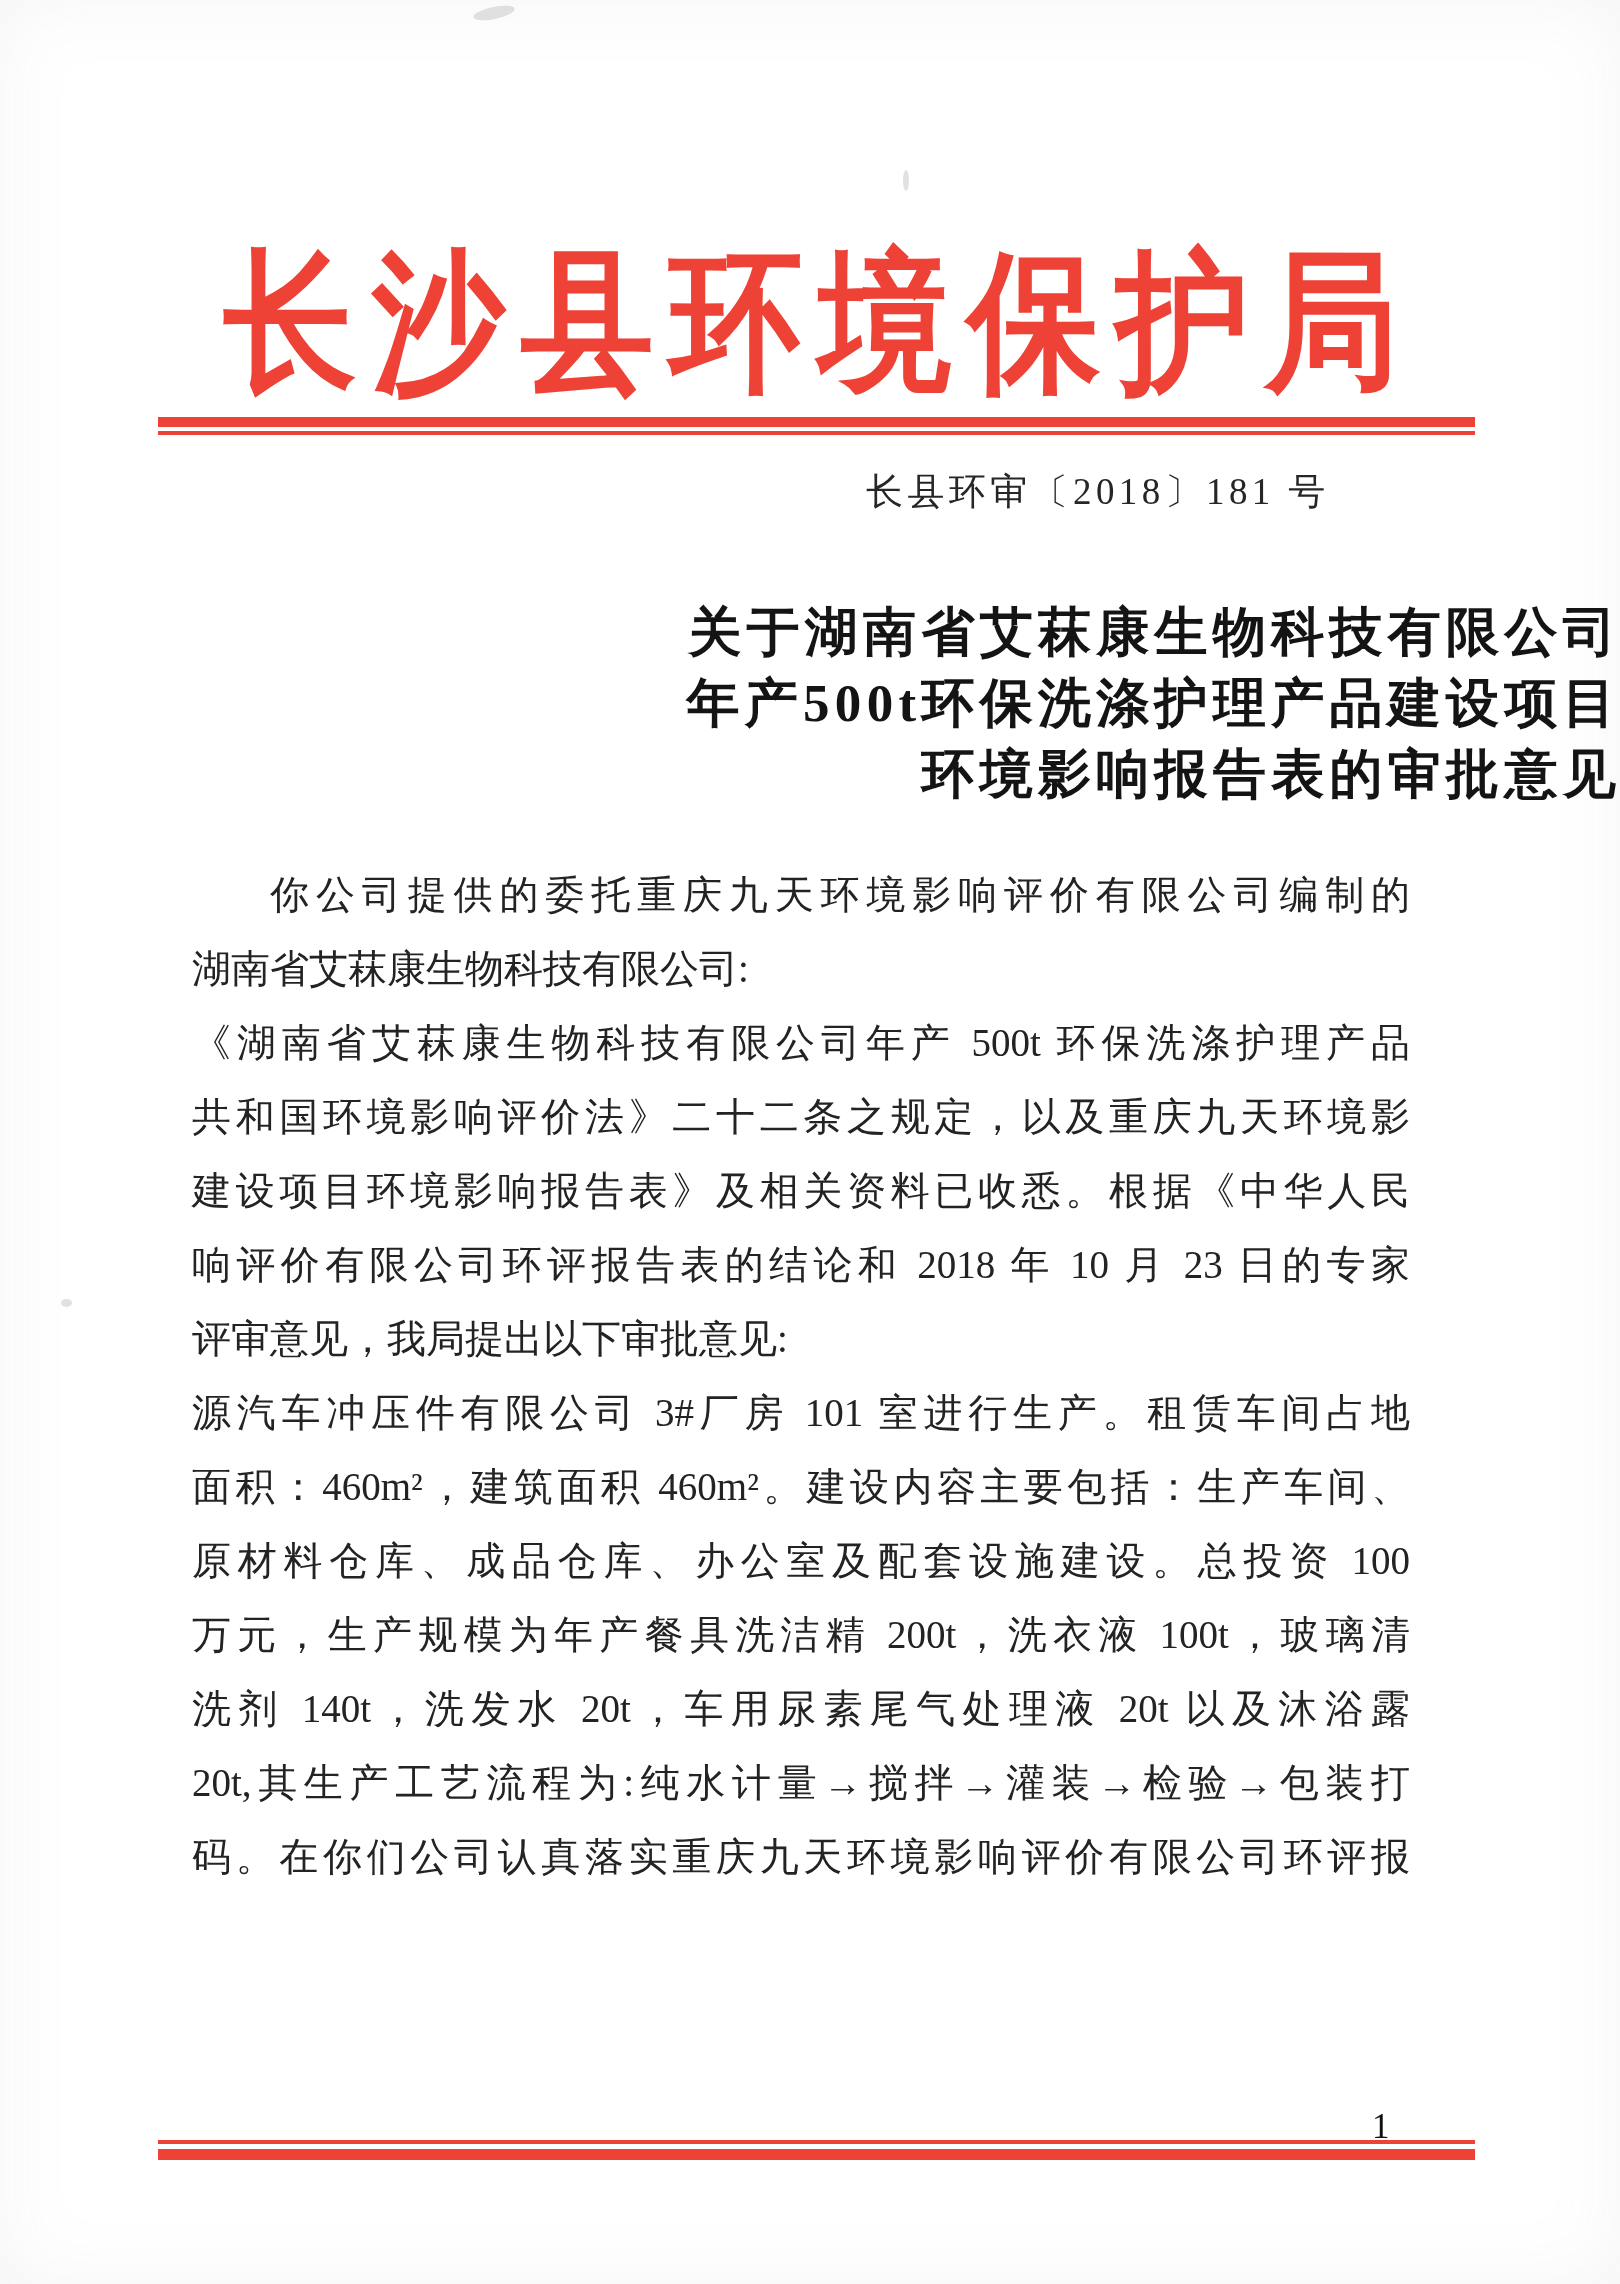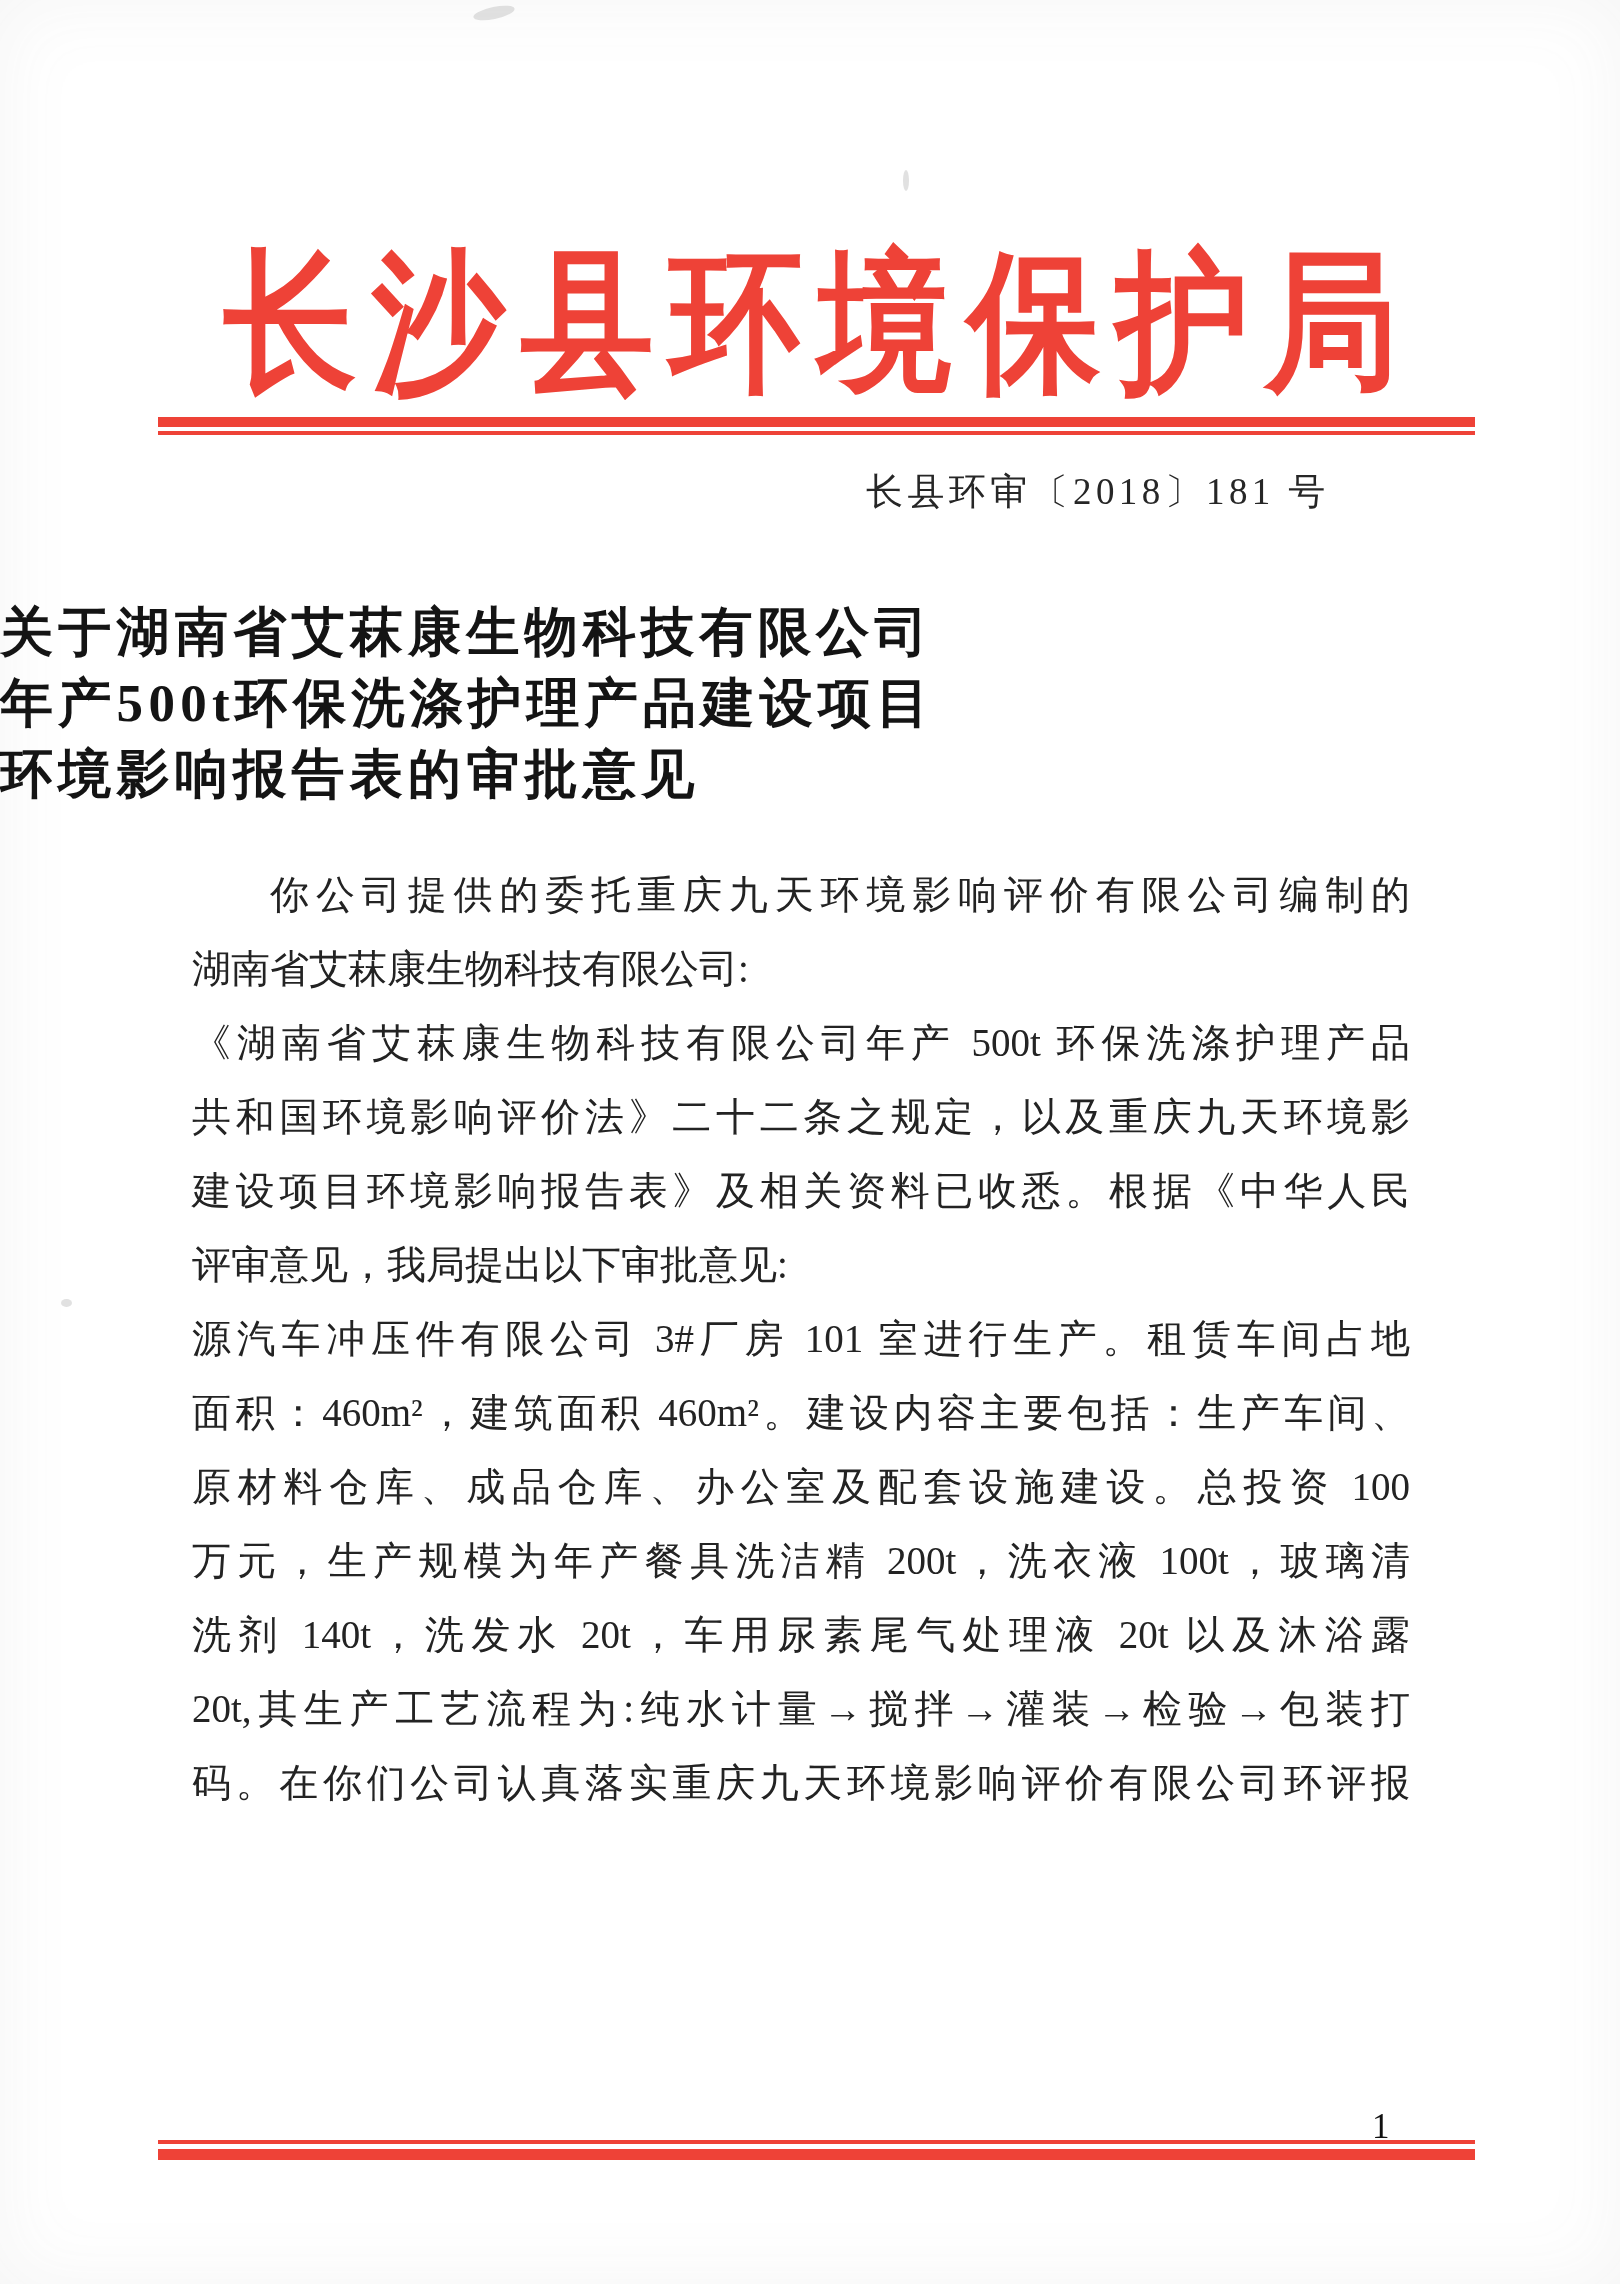--- a/index.html
+++ b/index.html
@@ -35,21 +35,21 @@
   
   .doc-number{
     position:absolute;top:467px;left:858px;
     font-size:37px;letter-spacing:4.4px;color:#262626;
     white-space:nowrap;
     margin-left:8px;
   }
   
   .title-block{
     position:absolute;top:597px;left:0;width:100%;
-    text-align:left;color:#141414;
+    text-align:right;color:#141414;
     font-weight:bold;font-size:53px;line-height:71px;letter-spacing:5.3px;
   }
   
   .body-block{
     position:absolute;top:858px;left:192px;width:1218px;
     font-size:39px;line-height:74px;color:var(--ink);
   }
   .line{
     text-align:justify;
     text-align-last:justify;
@@ -85,20 +85,21 @@
     <div class="title-line">年产500t环保洗涤护理产品建设项目</div>
     <div class="title-line">环境影响报告表的审批意见</div>
   </div>
 
   <div class="body-block">
     <div class="line indent">你公司提供的委托重庆九天环境影响评价有限公司编制的</div>
     <div class="line short">湖南省艾菻康生物科技有限公司:</div>
     <div class="line">《湖南省艾菻康生物科技有限公司年产 500t 环保洗涤护理产品</div>
     <div class="line">共和国环境影响评价法》二十二条之规定，以及重庆九天环境影</div>
     <div class="line">建设项目环境影响报告表》及相关资料已收悉。根据《中华人民</div>
+    <div class="line">响评价有限公司环评报告表的结论和 2018 年 10 月 23 日的专家</div>
     <div class="line short">评审意见，我局提出以下审批意见:</div>
     <div class="line">源汽车冲压件有限公司 3#厂房 101 室进行生产。租赁车间占地</div>
     <div class="line">面积：460m²，建筑面积 460m²。建设内容主要包括：生产车间、</div>
     <div class="line">原材料仓库、成品仓库、办公室及配套设施建设。总投资 100</div>
     <div class="line">万元，生产规模为年产餐具洗洁精 200t，洗衣液 100t，玻璃清</div>
     <div class="line">洗剂 140t，洗发水 20t，车用尿素尾气处理液 20t 以及沐浴露</div>
     <div class="line">20t,其生产工艺流程为:纯水计量→搅拌→灌装→检验→包装打</div>
     <div class="line">码。在你们公司认真落实重庆九天环境影响评价有限公司环评报</div>
   </div>
 

